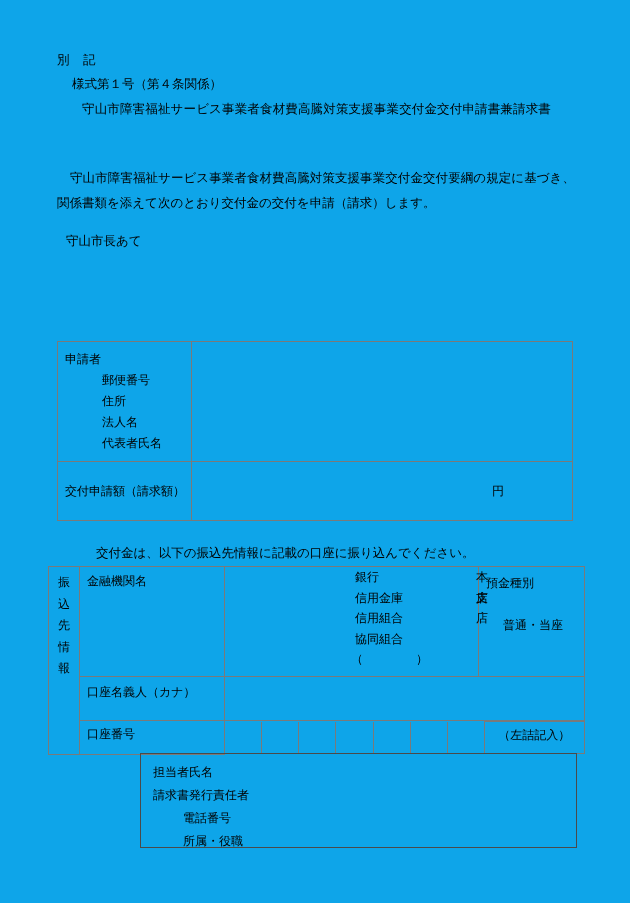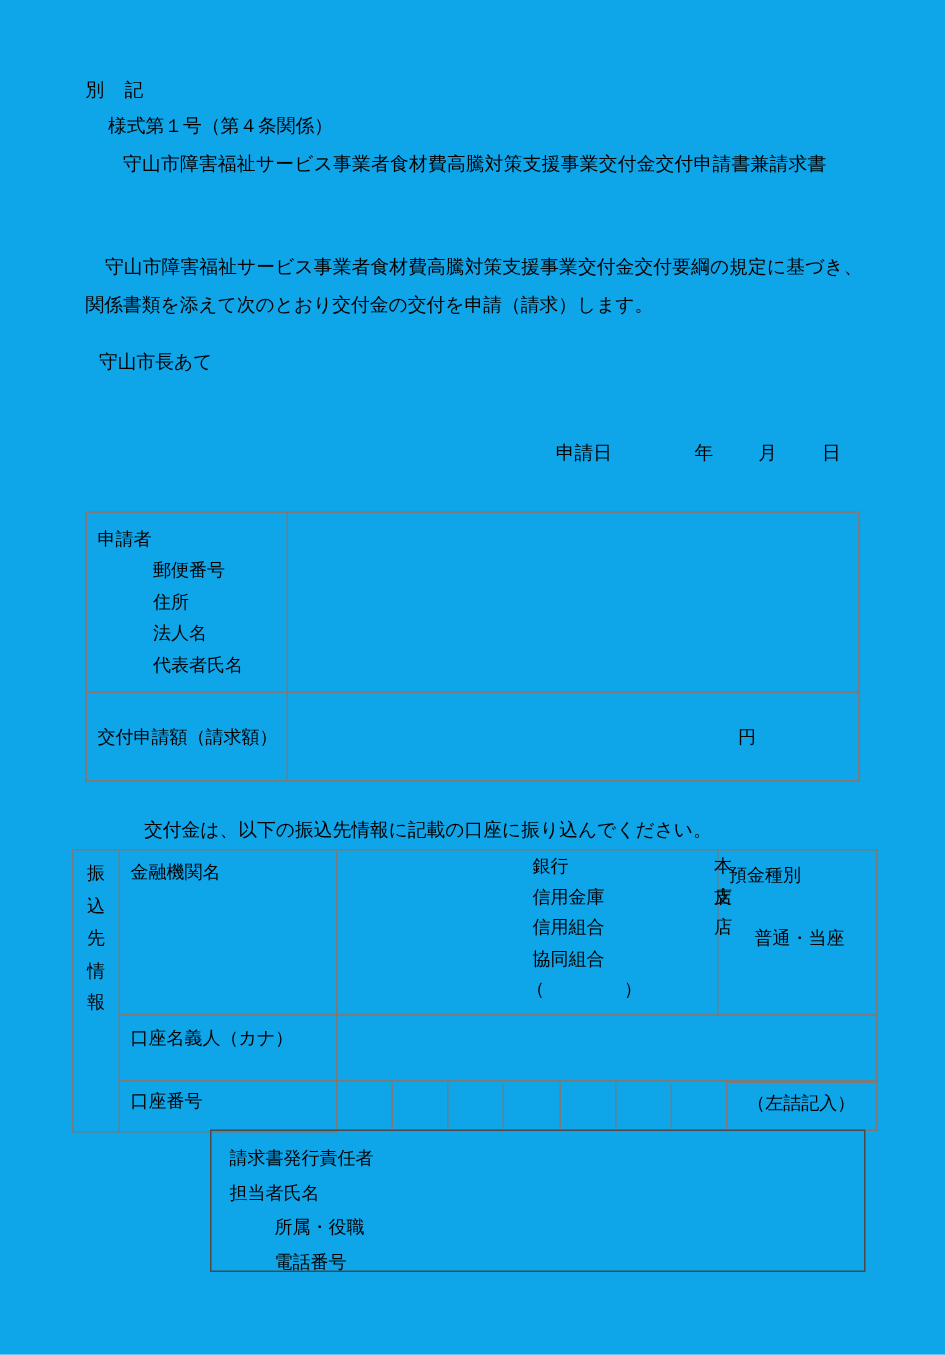--- a/index.html
+++ b/index.html
@@ -165,23 +165,20 @@
   <div class="abs" id="bekki">別　記</div>
 
   <div class="abs" id="youshiki">様式第１号（第４条関係）</div>
 
   <div class="abs" id="doc-title">守山市障害福祉サービス事業者食材費高騰対策支援事業交付金交付申請書兼請求書</div>
 
   <div class="blk" id="body-text">守山市障害福祉サービス事業者食材費高騰対策支援事業交付金交付要綱の規定に基づき、関係書類を添えて次のとおり交付金の交付を申請（請求）します。</div>
 
   <div class="abs" id="addressee">守山市長あて</div>
 
-  <div class="abs" id="date-line">
-    <span>申請日</span><span class="gap-a"></span><span>年</span><span class="gap-b"></span><span>月</span><span class="gap-b"></span><span>日</span>
-  </div>
 
   <table id="applicant-table">
     <tbody>
         <tr>
       <td class="appl-label-cell">
         <span class="l0">申請者</span>
         <span class="l1">郵便番号</span>
         <span class="l1">住所</span>
         <span class="l1">法人名</span>
         <span class="l1">代表者氏名</span>
@@ -254,19 +251,19 @@
             <td class="acct-note-cell" style="height:26px;border-left:1px solid #7a7a7a;">（左詰記入）</td>
           </tr>
         </tbody>
             </table>
       </td>
     </tr>
   </tbody>
     </table>
 
   <div id="issuer-box">
+    <span class="l0">担当者氏名</span>
     <span class="l0">請求書発行責任者</span>
-    <span class="l0">担当者氏名</span>
+    <span class="l1">電話番号</span>
     <span class="l1">所属・役職</span>
-    <span class="l1">電話番号</span>
   </div>
 
 </div>
 
 </body></html>

